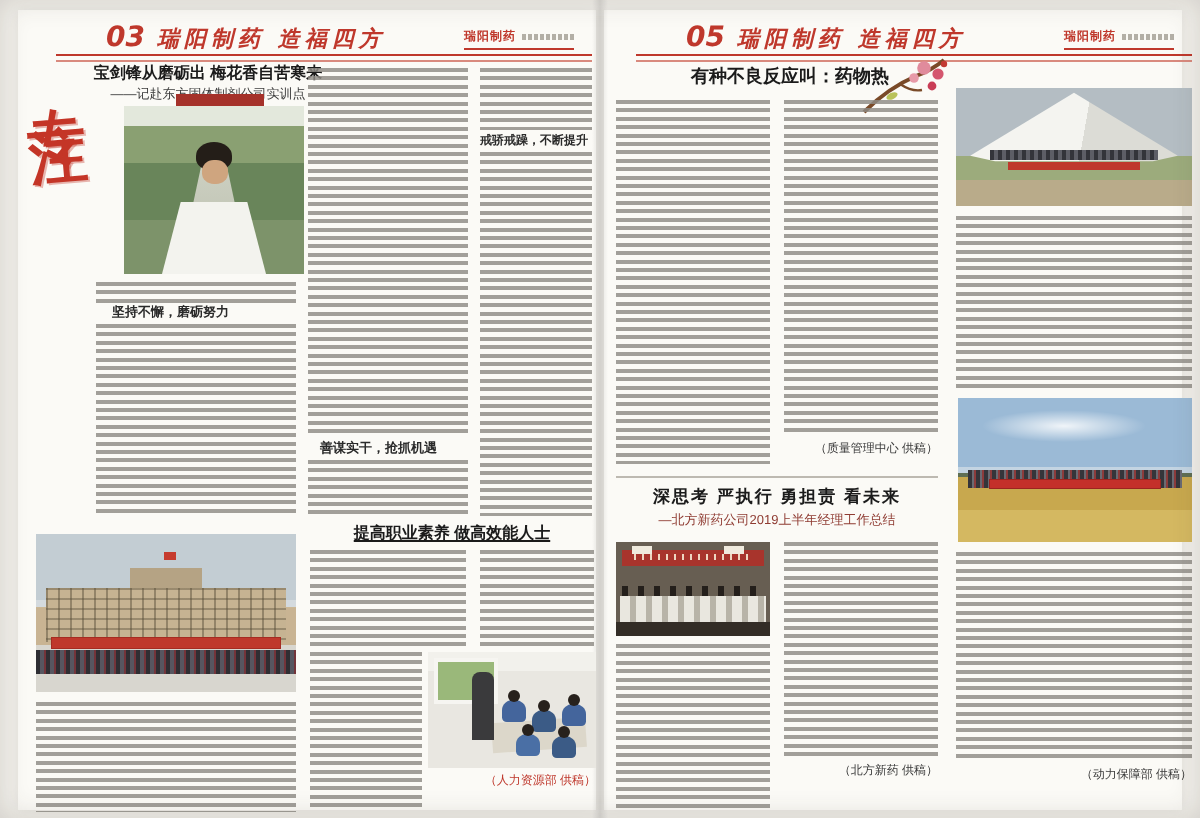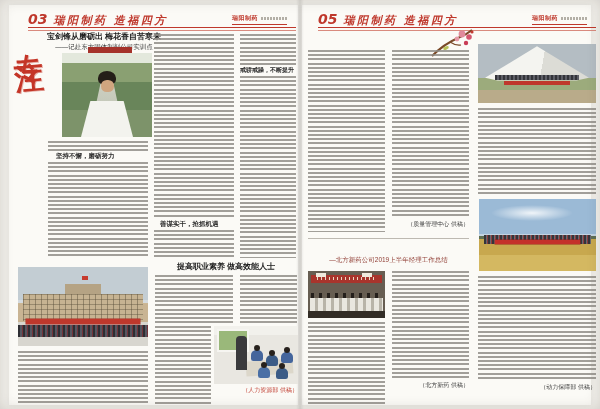--- a/index.html
+++ b/index.html
@@ -13,21 +13,21 @@
   #page-left{left:9px;}
   #page-right{left:302px;}
   .gutter{position:absolute;top:0;left:296px;width:8px;height:409px;
     background:linear-gradient(90deg,rgba(0,0,0,0) 0%,rgba(0,0,0,.10) 50%,rgba(0,0,0,0) 100%);}
   .vignette{position:absolute;inset:0;pointer-events:none;
     box-shadow:inset 0 0 14px rgba(60,55,45,.18);}
 
   
   .hdr{position:absolute;display:flex;align-items:baseline;gap:6px;}
   .pgno{font-family:"DejaVu Sans",sans-serif;font-weight:bold;font-style:italic;
-    font-size:14px;color:#bf382c;}
+    font-size:14px;color:#bf382c;margin-left:25px;}
   .brand{font-family:"DejaVu Serif",serif;font-weight:bold;font-style:italic;
     font-size:11px;color:#bf382c;letter-spacing:2.5px;}
   .rule{position:absolute;height:0;border-top:1.5px solid #bf382c;}
   .rule::after{content:"";display:block;margin-top:1.5px;border-top:1px solid #d98a7e;}
   .masthead{position:absolute;display:flex;align-items:center;gap:3px;
     border-bottom:1px solid #bf382c;padding-bottom:1px;}
   .mh-brand{font-size:6px;font-weight:bold;color:#bf382c;letter-spacing:.5px;white-space:nowrap;}
   .mh-rest{width:26px;height:3px;background:repeating-linear-gradient(90deg,#b3afa6 0 2px,transparent 2px 3px);}
 
   
@@ -159,21 +159,21 @@
 
   <div class="photo ph-bldg" style="left:18px;top:267px;width:130px;height:79px;">
     <div class="tower"></div>
       <div class="win"></div>
       <div class="flag"></div>
     <div class="banner"></div>
       <div class="crowd"></div>
   </div>
   <div class="sim" style="left:18px;top:351px;width:130px;height:55px;"></div>
 
-  <div class="headline" style="left:155px;top:261px;width:142px;font-size:8px;">提高职业素养 做高效能人士</div>
+  <div class="headline" style="left:155px;top:261px;width:142px;font-size:8px;text-decoration:underline;">提高职业素养 做高效能人士</div>
   <div class="sim" style="left:155px;top:275px;width:78px;height:48px;"></div>
   <div class="sim" style="left:155px;top:326px;width:56px;height:80px;"></div>
   <div class="sim" style="left:240px;top:275px;width:57px;height:48px;"></div>
 
   <div class="photo ph-train" style="left:214px;top:326px;width:84px;height:58px;">
     <div class="window"></div>
       <div class="table"></div>
       <div class="stand"></div>
     <div class="p" style="left:44%;top:42%;"></div>
     <div class="p" style="left:62%;top:50%;background:#3b5b86;"></div>
@@ -186,36 +186,38 @@
   <div class="hdr" style="left:318px;top:11px;">
     <span class="pgno">05</span>
     <span class="brand">瑞阳制药  造福四方</span>
   </div>
   <div class="masthead" style="left:532px;top:14px;">
     <span class="mh-brand">瑞阳制药</span>
     <span class="mh-rest"></span>
   </div>
   <div class="rule" style="left:318px;top:27px;width:278px;"></div>
 
+  <div class="headline" style="left:330px;top:32px;width:130px;font-size:9px;">有种不良反应叫：药物热</div>
   <svg style="position:absolute;left:428px;top:26px;" width="48" height="34" viewBox="0 0 48 34">
     <path d="M4 30 Q16 18 30 12 Q38 9 44 4" stroke="#7a4a28" stroke-width="2" fill="none"></path>
     <path d="M22 16 Q28 20 33 19" stroke="#7a4a28" stroke-width="1.2" fill="none"></path>
     <circle cx="34" cy="8" r="3.4" fill="#e08b9c"></circle>
     <circle cx="41" cy="11" r="2.8" fill="#d4566e"></circle>
     <circle cx="29" cy="13" r="2.4" fill="#e79aa8"></circle>
     <circle cx="38" cy="17" r="2.2" fill="#c93d56"></circle>
     <circle cx="44" cy="6" r="1.6" fill="#c23a33"></circle>
     <ellipse cx="18" cy="22" rx="3" ry="1.6" fill="#b9c25a" transform="rotate(-25 18 22)"></ellipse>
   </svg>
 
   <div class="sim" style="left:308px;top:50px;width:77px;height:182px;"></div>
   <div class="sim" style="left:392px;top:50px;width:77px;height:167px;"></div>
   <div class="byline" style="left:392px;top:220px;width:77px;">（质量管理中心 供稿）</div>
 
   <div class="divider" style="left:308px;top:238px;width:161px;"></div>
+  <div class="headline" style="left:308px;top:243px;width:161px;font-size:8.5px;letter-spacing:1px;">深思考 严执行 勇担责 看未来</div>
   <div class="subtitle sub-red" style="left:308px;top:256px;width:161px;font-size:6.5px;">—北方新药公司2019上半年经理工作总结</div>
 
   <div class="photo ph-meet" style="left:308px;top:271px;width:77px;height:47px;">
     <div class="banner"></div>
     <div class="light" style="left:10%;"></div>
       <div class="light" style="left:70%;"></div>
     <div class="heads"></div>
       <div class="shirts"></div>
       <div class="table"></div>
   </div>

